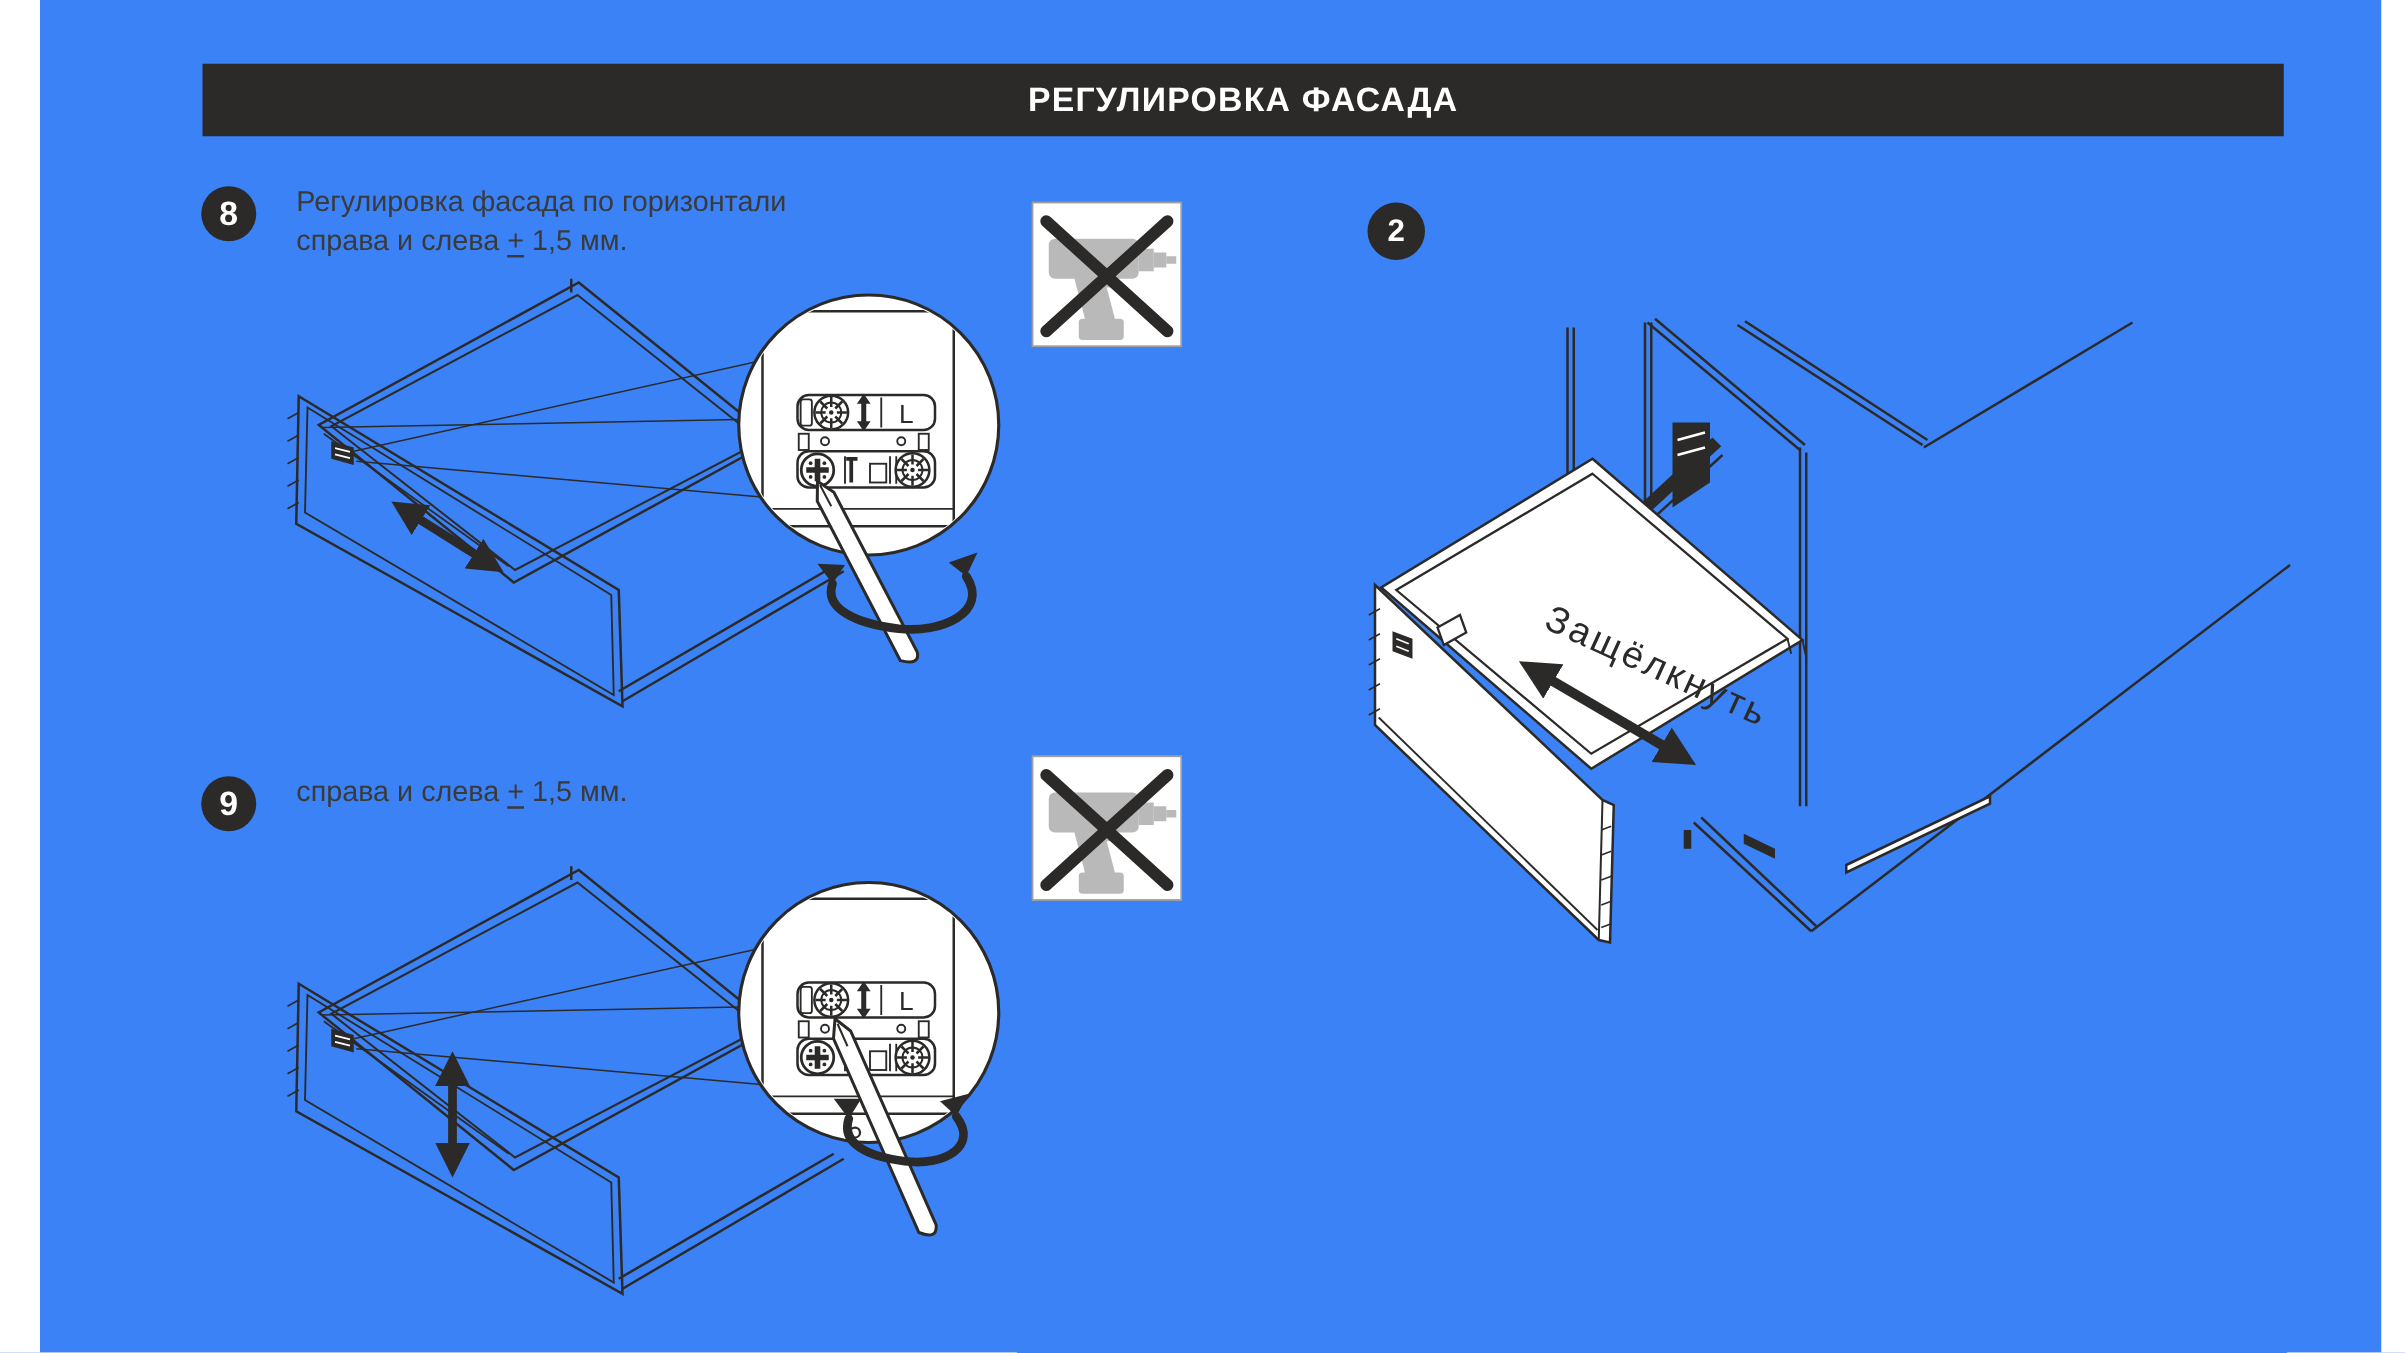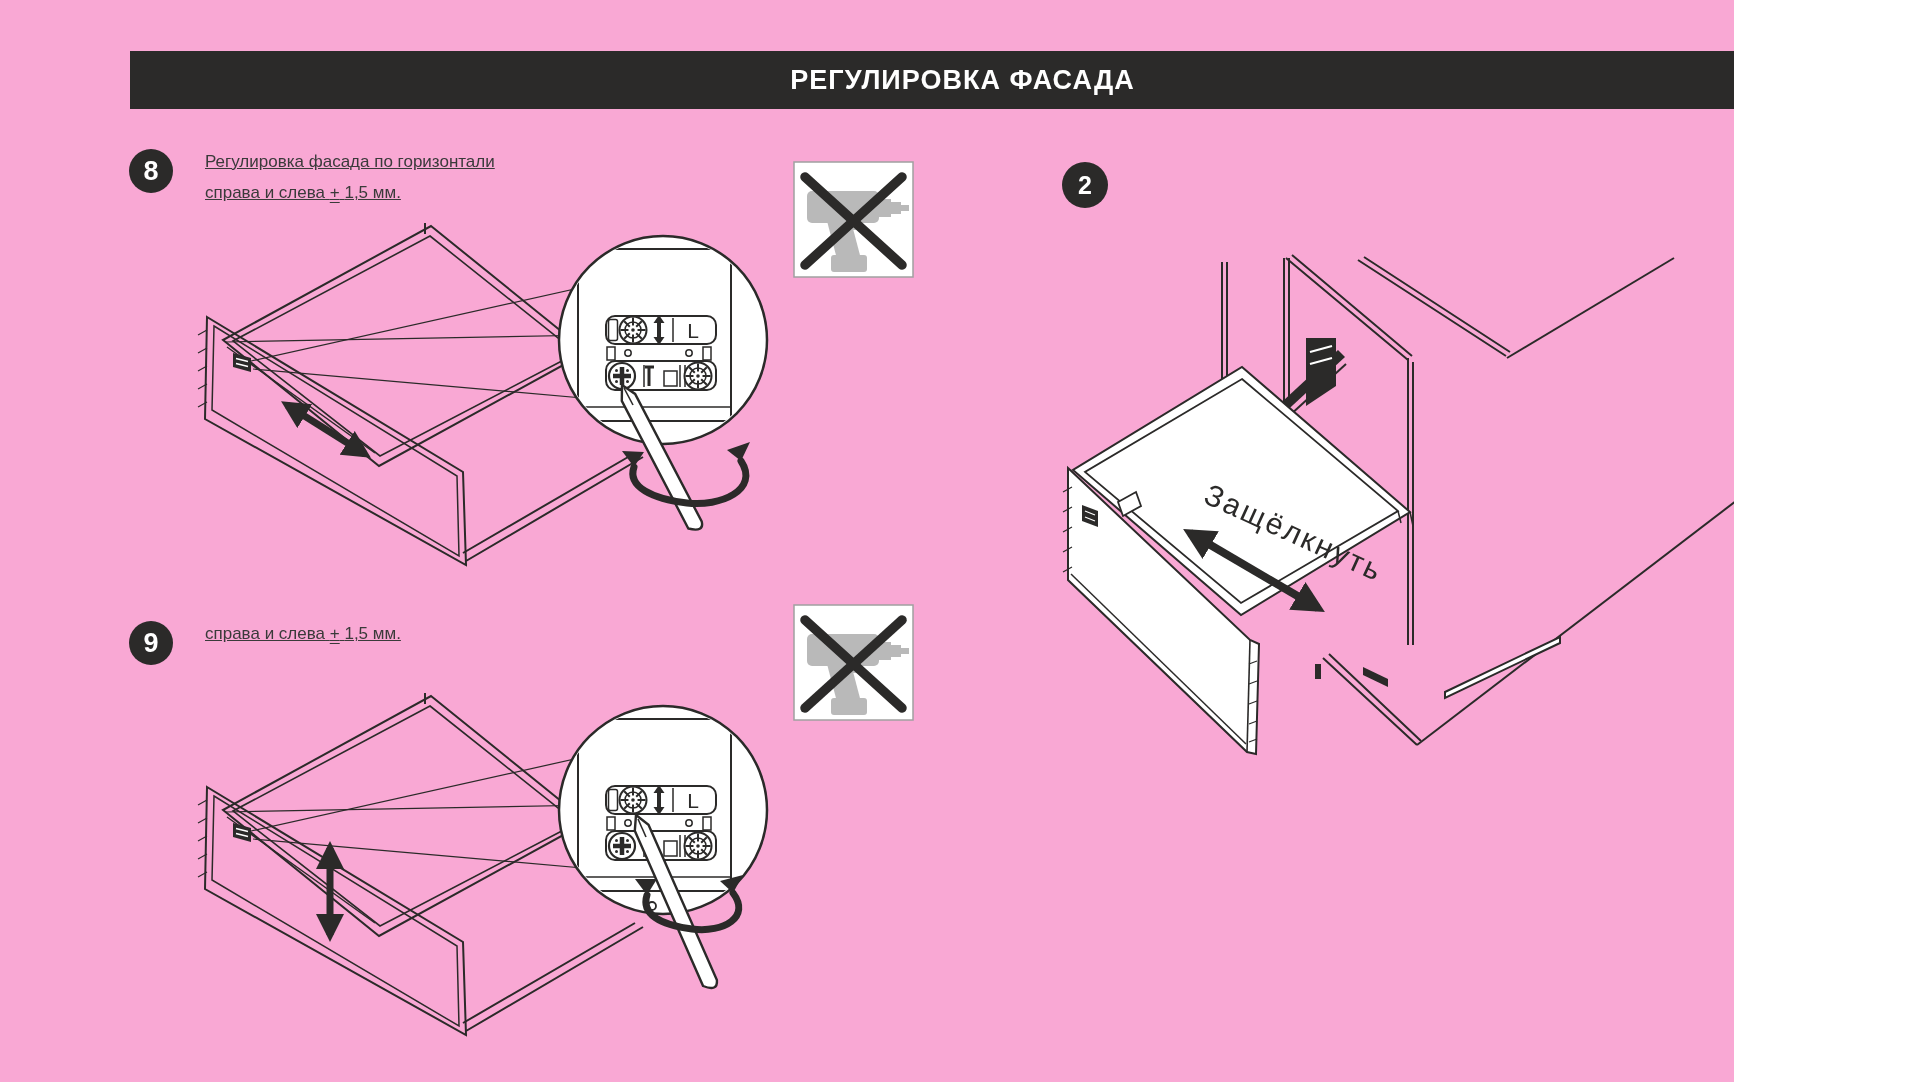--- a/index.html
+++ b/index.html
@@ -1,23 +1,23 @@
 <!DOCTYPE html>
 <html><head>
 <meta charset="utf-8">
 <style>
   html,body{margin:0;padding:0;background:#ffffff;}
-  .page{position:relative;width:1734px;height:1082px;overflow:hidden;background:#f9a8d4;
-        font-family:"Liberation Sans", sans-serif;color:#3a3a3a;}
+  .page{position:relative;width:1873px;height:1082px;overflow:hidden;background:#3b82f6;
+        font-family:"Liberation Sans", sans-serif;color:#3a3a3a;margin-left:32px;}
   .header-bar{position:absolute;left:130px;top:51px;width:1665px;height:58px;background:#2b2a29;
         display:flex;align-items:center;justify-content:center;}
   .header-bar .title{color:#ffffff;font-size:27px;font-weight:bold;letter-spacing:1px;}
   .badge{position:absolute;width:44px;height:44px;border-radius:50%;background:#2b2a29;color:#ffffff;
         font-weight:bold;display:flex;align-items:center;justify-content:center;font-size:27px;}
-  .step-text{position:absolute;font-size:17px;line-height:31px;color:#3a3a3a;text-decoration:underline;}
+  .step-text{position:absolute;font-size:23px;line-height:31px;color:#3a3a3a;}
   .pm{text-decoration:underline;text-underline-offset:4px;}
   .abs{position:absolute;}
   svg{display:block;}
   svg text{font-family:"Liberation Sans", sans-serif;}
 </style>
 </head>
 <body>
 
 <div class="page">
 

